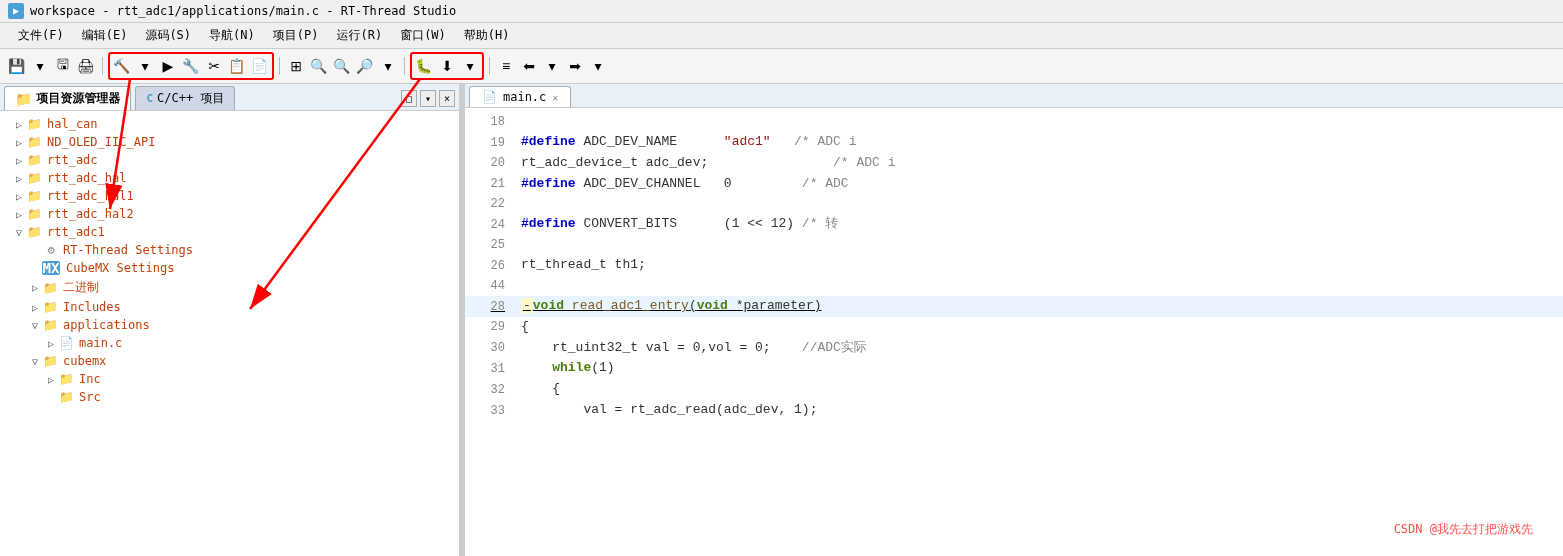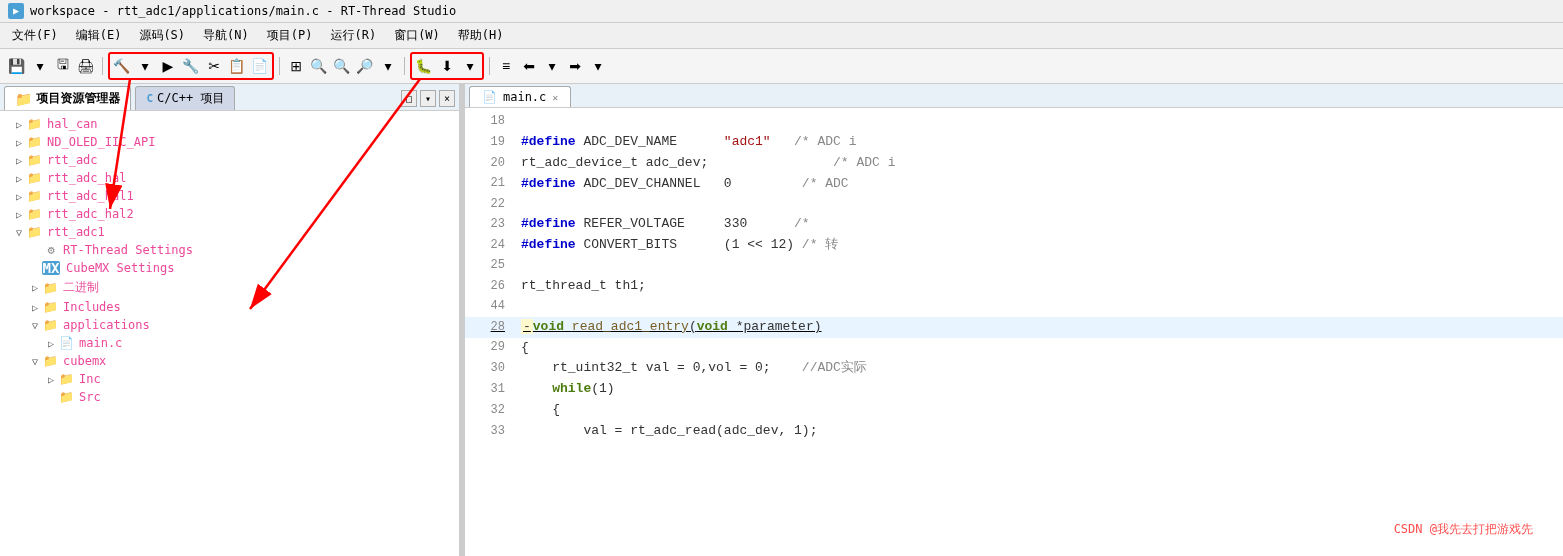--- a/index.html
+++ b/index.html
@@ -32,21 +32,21 @@
       display: inline-block;
       font-size: 10px;
       color: white;
       text-align: center;
       line-height: 16px;
     }
 
     
     .menu-bar {
       background: #f0f0f0;
-      padding: 2px 4px;
+      padding: 2px 10px;
       display: flex;
       gap: 2px;
       border-bottom: 1px solid #ccc;
       font-size: 12px;
     }
     .menu-item {
       padding: 2px 8px;
       cursor: pointer;
       border-radius: 2px;
     }
@@ -146,21 +146,21 @@
     .tree-item {
       display: flex;
       align-items: center;
       padding: 2px 4px;
       cursor: pointer;
       white-space: nowrap;
     }
     .tree-item .indent { display: inline-block; }
     .tree-item .expand-icon { width: 14px; display: inline-block; text-align: center; font-size: 10px; color: #555; }
     .tree-item .item-icon { width: 18px; height: 14px; display: inline-flex; align-items: center; justify-content: center; font-size: 12px; margin-right: 3px; }
-    .tree-item .item-label { color: #ec4899; }
+    .tree-item .item-label { color: #c2410c; }
 
     
     .icon-folder { color: #f0c040; }
     .icon-file-c { color: #4a9fd4; font-weight: bold; font-size: 10px; }
     .icon-settings { color: #888; }
     .icon-mx { color: #0060a0; font-weight: bold; font-size: 10px; }
 
     
     .right-panel {
       flex: 1;
@@ -197,21 +197,21 @@
       flex: 1;
       overflow: auto;
       padding: 4px 0;
       font-family: 'Consolas', 'Courier New', monospace;
       font-size: 13px;
       line-height: 1.6;
     }
 
     .code-line {
       display: flex;
-      align-items: center;
+      align-items: flex-end;
       padding: 0 8px;
       min-height: 20px;
     }
     .line-num {
       color: #888;
       width: 32px;
       text-align: right;
       margin-right: 16px;
       flex-shrink: 0;
       font-size: 12px;
@@ -489,24 +489,20 @@
       <div class="code-line">
         <span class="line-num">21</span>
         <span class="code-content"><span class="macro">#define</span> ADC_DEV_CHANNEL   0         <span class="comment">/* ADC</span></span>
       </div>
 
       <div class="code-line">
         <span class="line-num">22</span>
         <span class="code-content"></span>
       </div>
 
-      <div class="code-line">
-        <span class="line-num">23</span>
-        <span class="code-content"><span class="macro">#define</span> REFER_VOLTAGE     330      <span class="comment">/*</span></span>
-      </div>
 
       <div class="code-line">
         <span class="line-num">24</span>
         <span class="code-content"><span class="macro">#define</span> CONVERT_BITS      (1 &lt;&lt; 12) <span class="comment">/* 转</span></span>
       </div>
 
       <div class="code-line">
         <span class="line-num">25</span>
         <span class="code-content"></span>
       </div>

